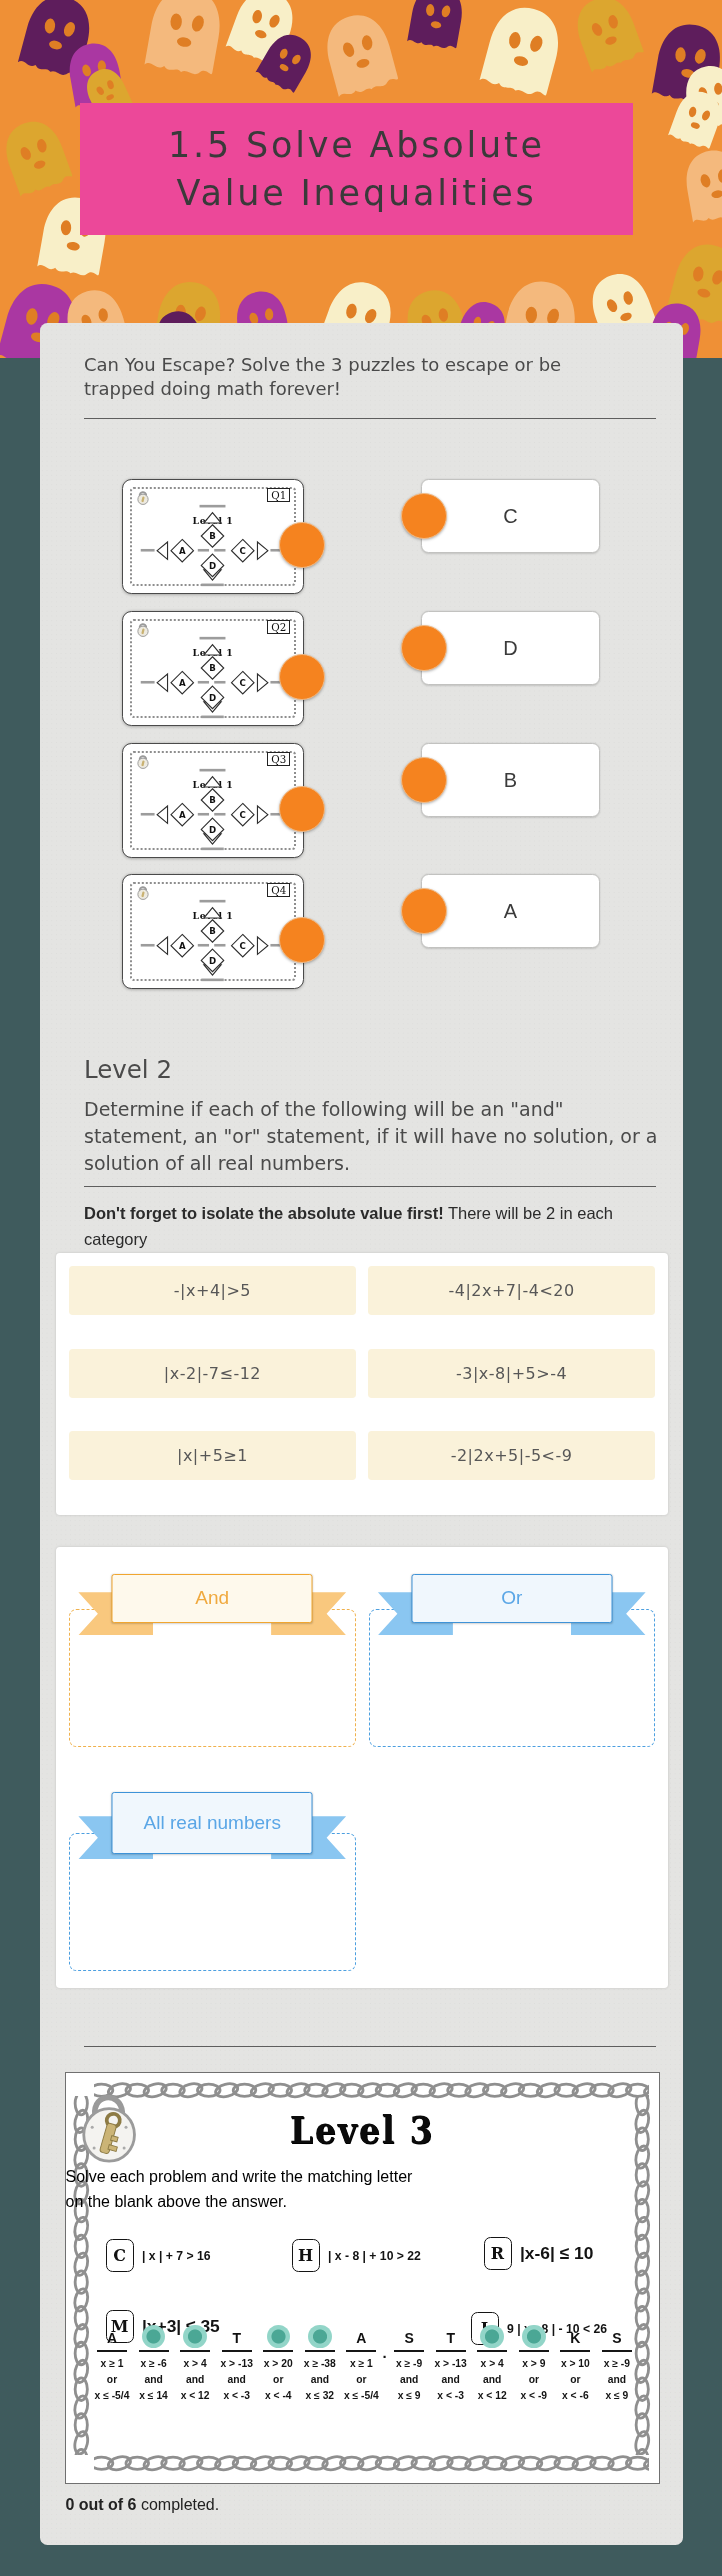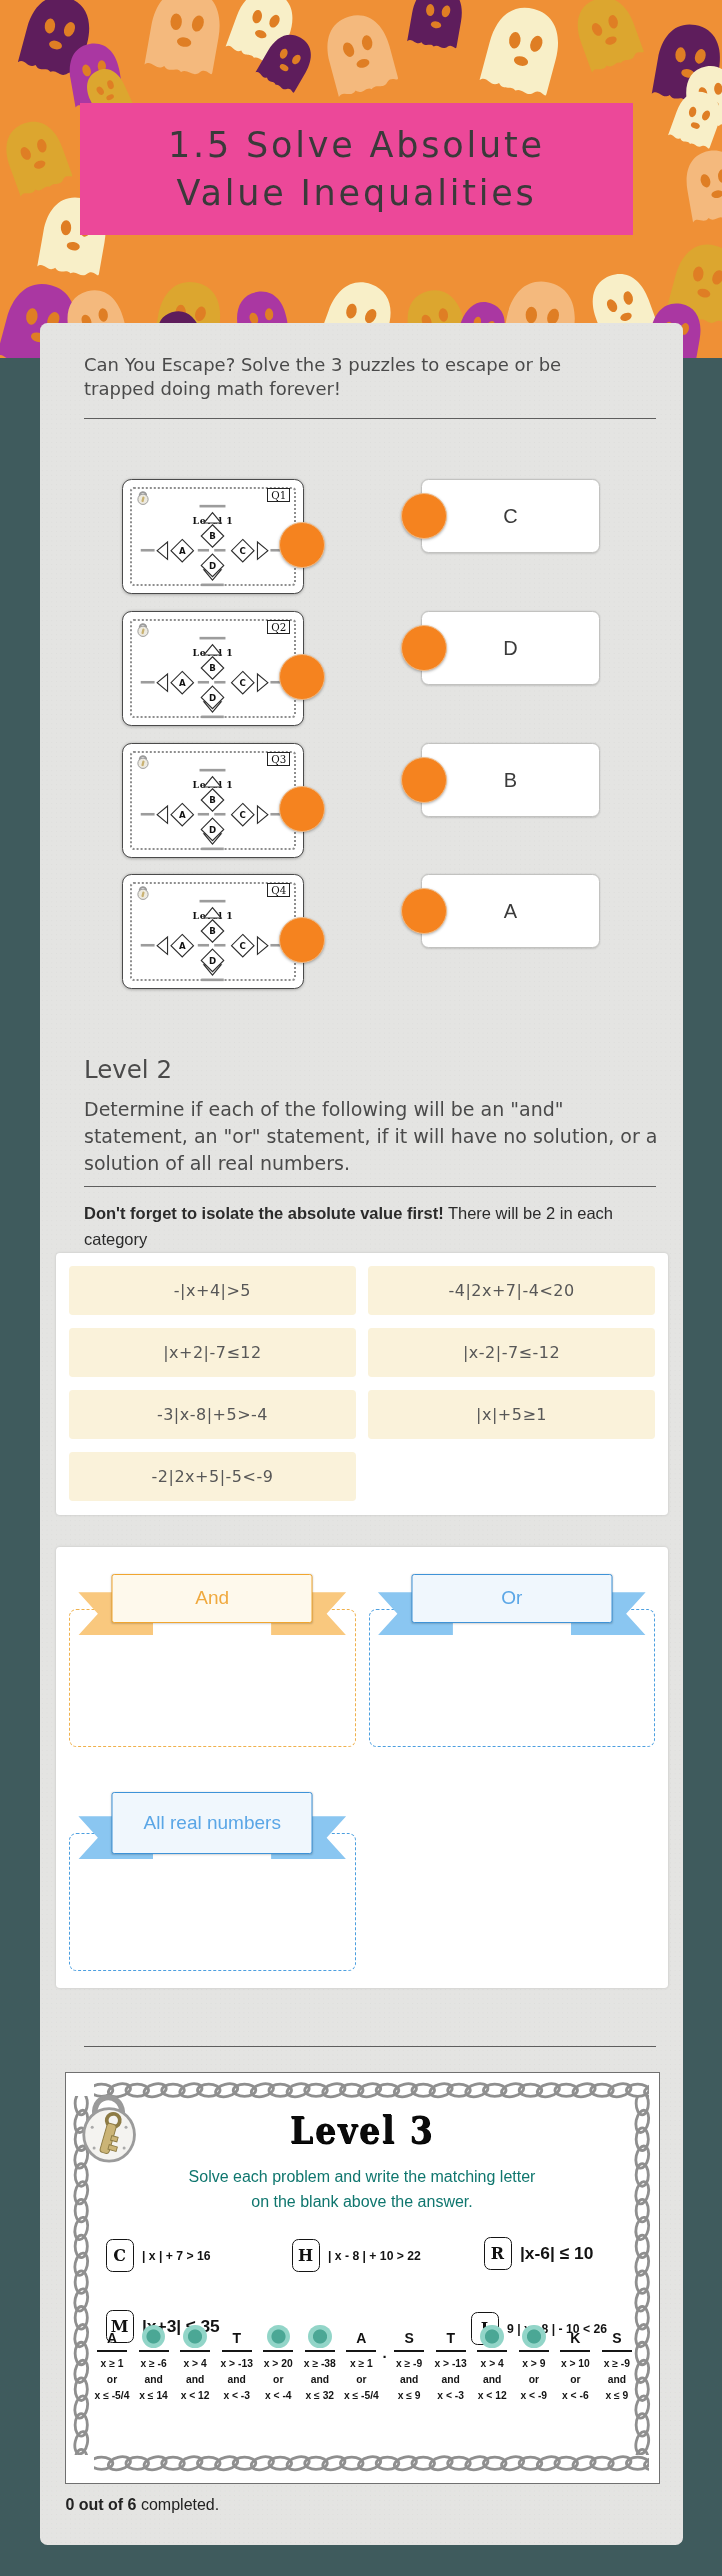--- a/index.html
+++ b/index.html
@@ -94,21 +94,21 @@
   .zone.orange .wing{background:#F9C87E}
   .zone.blue   .wing{background:#8AC6F1}
 
   
   .l3box{left:24.5px;width:595px;height:412px;background:#fff;border:1.4px solid #707070;box-sizing:border-box}
   .chain-strip{position:absolute;overflow:hidden}
   .l3title{
     font-family:"DejaVu Serif",serif;font-weight:bold;font-size:33px;letter-spacing:1.9px;color:#0B0B0B;
     text-align:center;transform:scaleY(1.12);text-shadow:0.9px 0.9px 0 #000;
   }
-  .l3instr{text-align:center;font-size:16px;color:#0f766e;line-height:1.55;font-family:"Liberation Sans",sans-serif}
+  .l3instr{text-align:left;font-size:16px;color:#000000;line-height:1.55;font-family:"Liberation Sans",sans-serif}
   .prob{position:absolute;display:flex;align-items:center;gap:8.5px}
   .pl{
     width:26px;height:31px;border:1.9px solid #141414;border-radius:6.6px;background:#fff;
     display:flex;align-items:center;justify-content:center;
     font-family:"DejaVu Serif",serif;font-weight:bold;font-size:16px;color:#111;
   }
   .px{font-weight:bold;font-size:12.2px;color:#131313;font-family:"Liberation Sans",sans-serif;white-space:nowrap}
   .prob.big .px{font-size:17.4px}
   .ansrow{position:absolute;left:26px;right:21px;top:250px;display:flex;justify-content:space-between}
   .acol{display:flex;flex-direction:column;align-items:center;width:41px}
@@ -356,21 +356,20 @@
   <div class="abs hand" style="left:44px;top:732px;font-size:24.5px">Level 2</div>
   <div class="abs hand" style="left:44px;top:773px;width:576px;font-size:19px;line-height:1.42">Determine if each of the following will be an "and" statement, an "or" statement, if it will have no solution, or a solution of all real numbers.</div>
   <div class="abs divider" style="left:44px;top:863px;width:572px"></div>
   <div class="abs note-sans" style="left:44px;top:878px;width:564px">
     <b>Don't forget to isolate the absolute value first!</b><span> There will be 2 in each category</span>
   </div>
 
   <div class="abs tilebox" style="left:16px;top:930px;width:612px;height:262px">
     <div class="tile">-|x+4|&gt;5</div>
     <div class="tile">-4|2x+7|-4&lt;20</div>
-    <div class="tile">|x+2|-7≤12</div>
     <div class="tile">|x-2|-7≤-12</div>
     <div class="tile">-3|x-8|+5&gt;-4</div>
     <div class="tile">|x|+5≥1</div>
     <div class="tile">-2|2x+5|-5&lt;-9</div>
   </div>
 
   <div class="abs zones" style="left:16px;top:1224px;width:612px">
     <div class="zone orange">
       <div class="wing l"></div>
       <div class="wing r"></div>

